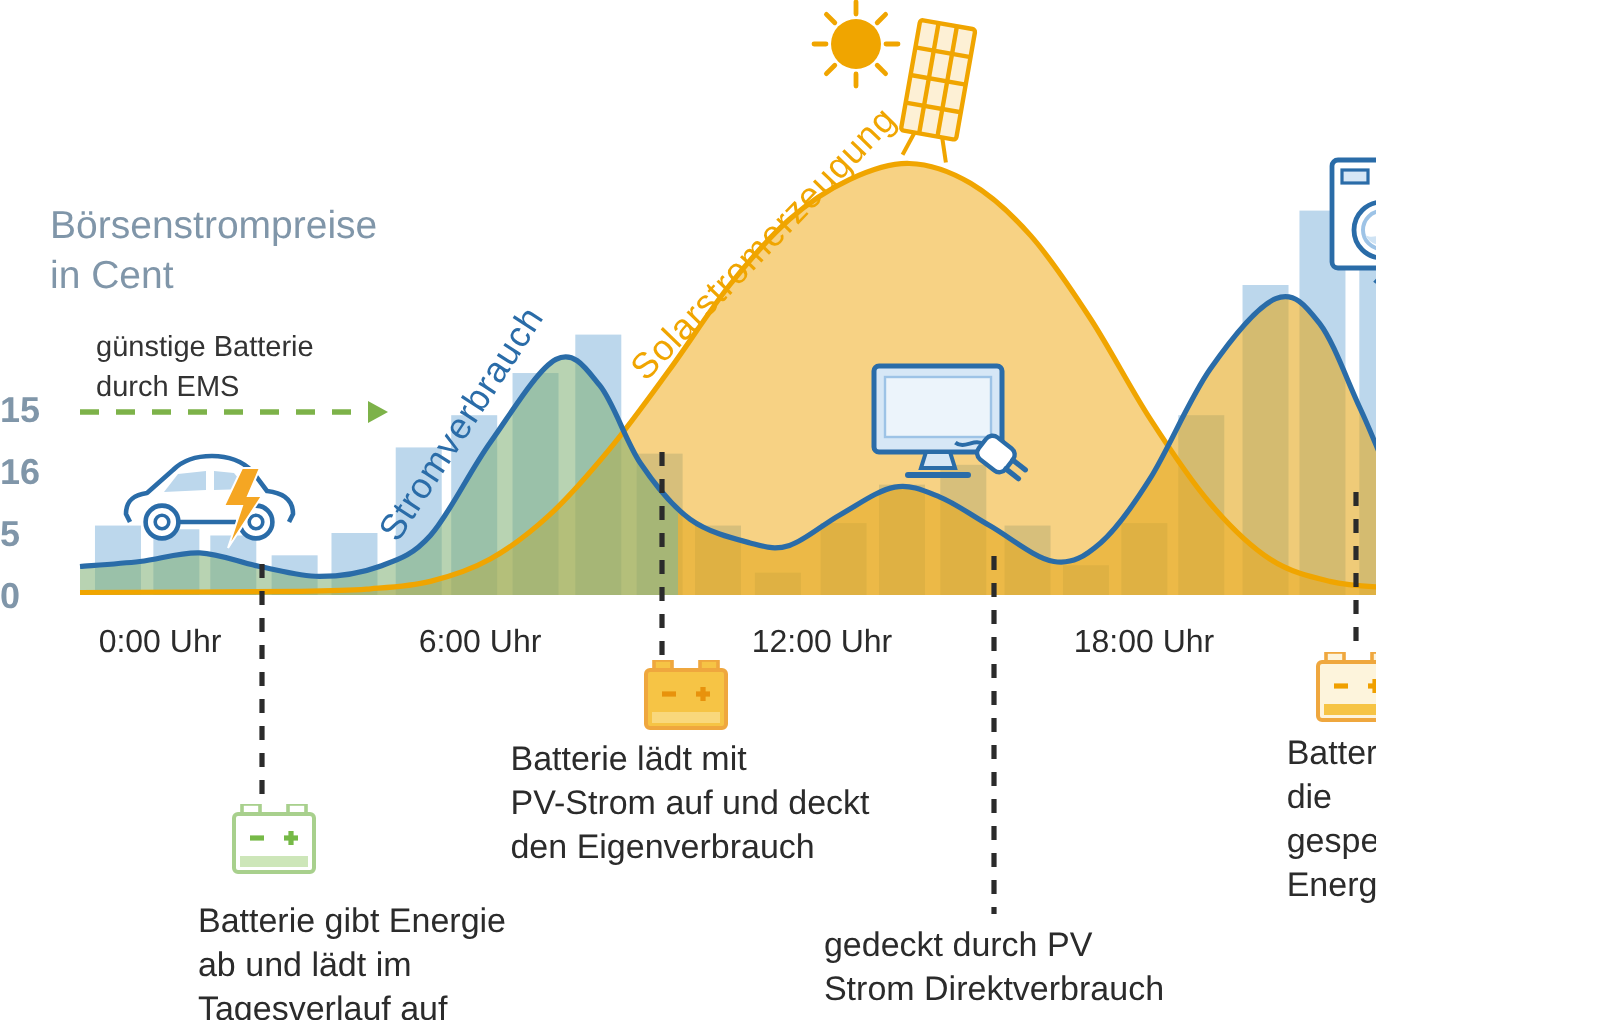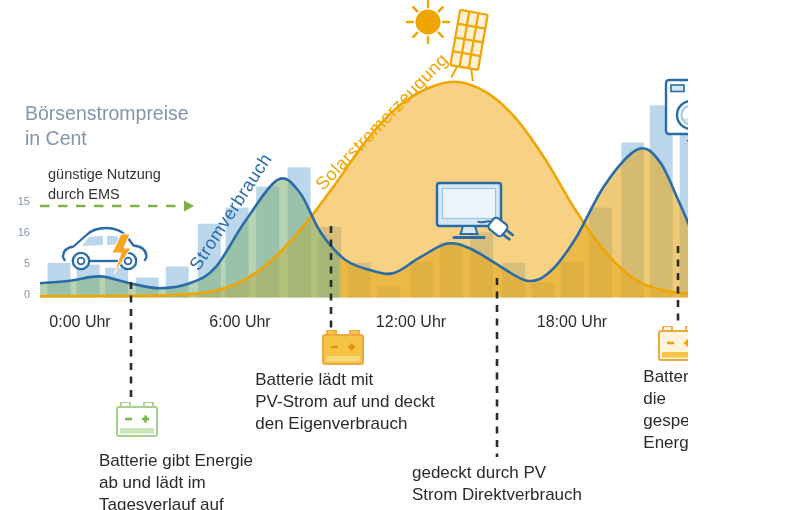--- a/index.html
+++ b/index.html
@@ -3,21 +3,21 @@
 <meta charset="utf-8">
 <style>
   html,body{margin:0;padding:0;background:#fff;}
   .canvas{position:relative;width:688px;height:510px;background:#fff;overflow:hidden;
           font-family:"Liberation Sans","DejaVu Sans",sans-serif;color:var(--dark);}
   .canvas svg{display:block;}
   #chart-svg{position:absolute;left:0;top:0;}
   .abs{position:absolute;}
   .title{font-size:19.5px;line-height:25px;white-space:pre-line;color:var(--axis);}
   .ems-note{font-size:14.5px;line-height:19.5px;white-space:pre-line;color:#333;}
-  .ytick{width:30px;text-align:right;font-size:11px;color:var(--axis);}
+  .ytick{width:30px;text-align:left;font-size:18px;color:var(--axis);font-weight:bold;}
   .xtick{transform:translateX(-50%);font-size:16px;color:var(--dark);white-space:nowrap;}
   .curve-label{transform-origin:center;white-space:nowrap;font-size:18px;letter-spacing:.5px;}
   .curve-label.blue{color:var(--blue);}
   .curve-label.orange{color:var(--orange);}
   .annotation{transform:translateX(-50%);text-align:left;font-size:17px;line-height:22px;
               white-space:pre-line;color:var(--dark);}
   .connector{stroke:var(--dark);stroke-width:2.6;stroke-dasharray:7 6.5;fill:none;}
   .ems-line{stroke:var(--ems);stroke-width:2.7;stroke-dasharray:9.5 8.5;fill:none;}
   .ems-head{fill:var(--ems);}
   .icon{position:absolute;}
@@ -78,21 +78,21 @@
       <polygon class="ems-head" points="184,200.5 194,206 184,211.5"></polygon>
     </g>
     <g>
       <line class="ems-line" x1="798" y1="205" x2="712" y2="205"></line>
       <polygon class="ems-head" points="712,199.5 702,205 712,210.5"></polygon>
     </g>
   </svg>
 
   <div class="abs title" style="left:25px;top:101px;">Börsenstrompreise
 in Cent</div>
-  <div class="abs ems-note" style="left:48px;top:165px;">günstige Nutzung
+  <div class="abs ems-note" style="left:48px;top:165px;">günstige Batterie
 durch EMS</div>
 
   <div class="abs ytick" style="left:0;top:195px;">15</div>
   <div class="abs ytick" style="left:0;top:226px;">16</div>
   <div class="abs ytick" style="left:0;top:257px;">5</div>
   <div class="abs ytick" style="left:0;top:288px;">0</div>
 
   <div class="abs xtick" style="left:80px;top:313px;">0:00 Uhr</div>
   <div class="abs xtick" style="left:240px;top:313px;">6:00 Uhr</div>
   <div class="abs xtick" style="left:411px;top:313px;">12:00 Uhr</div>

